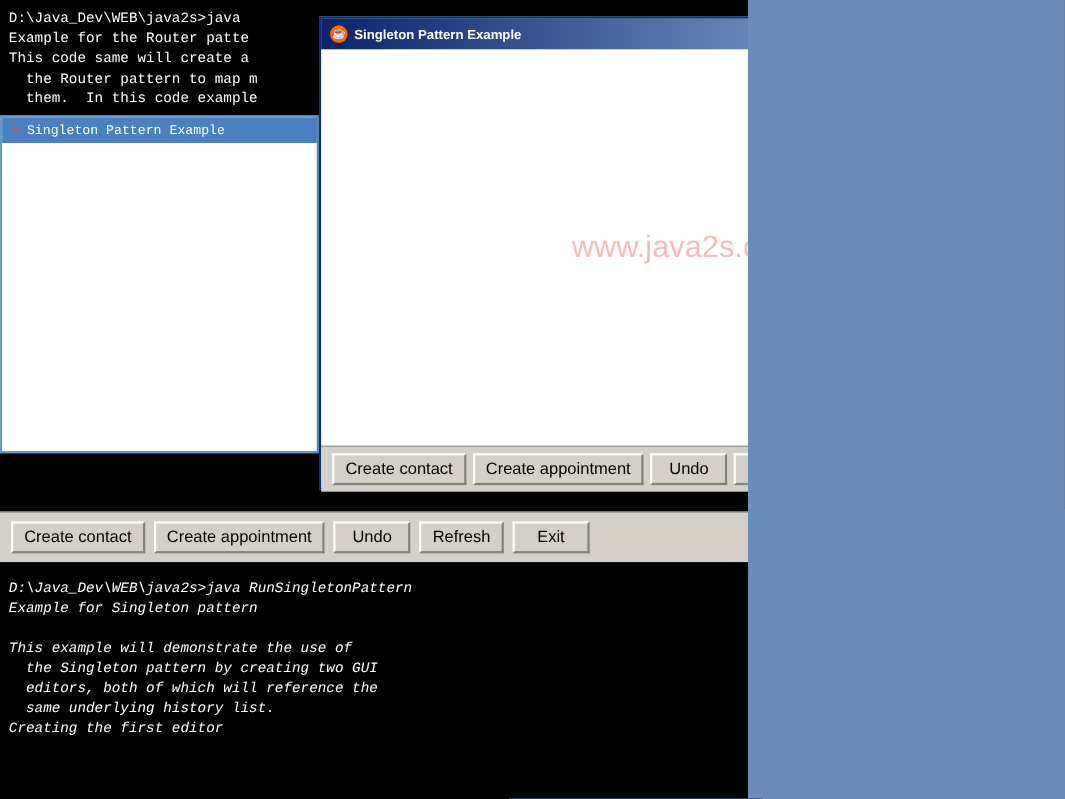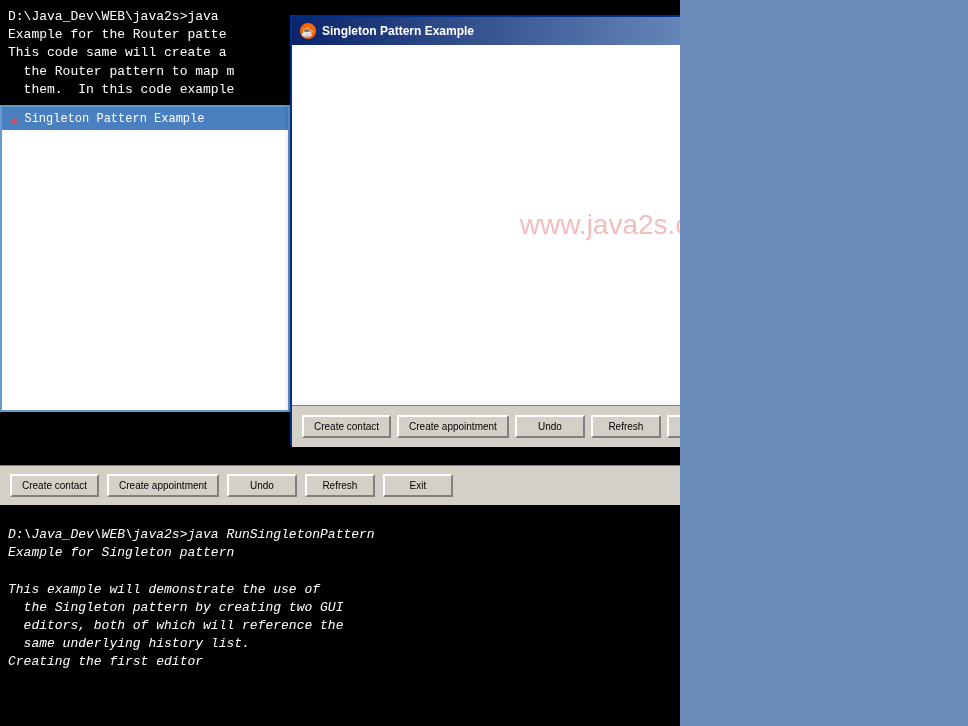--- a/index.html
+++ b/index.html
@@ -178,21 +178,21 @@
 
     
     .win-action-btn {
       background: #d4d0c8;
       border: 2px solid;
       border-top-color: #ffffff;
       border-left-color: #ffffff;
       border-right-color: #808080;
       border-bottom-color: #808080;
       padding: 4px 10px;
-      font-size: 10px;
+      font-size: 15px;
       font-family: 'Tahoma', Arial, sans-serif;
       cursor: pointer;
       min-width: 70px;
       text-align: center;
     }
 
     
     .terminal-lower {
       position: absolute;
       top: 518px;

